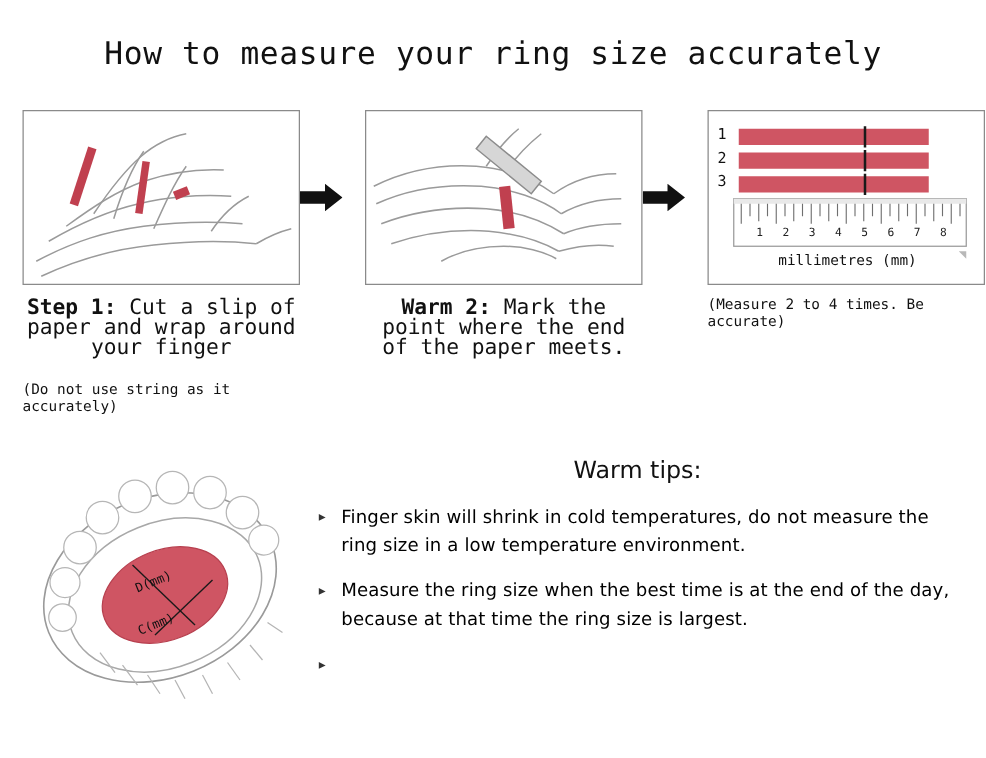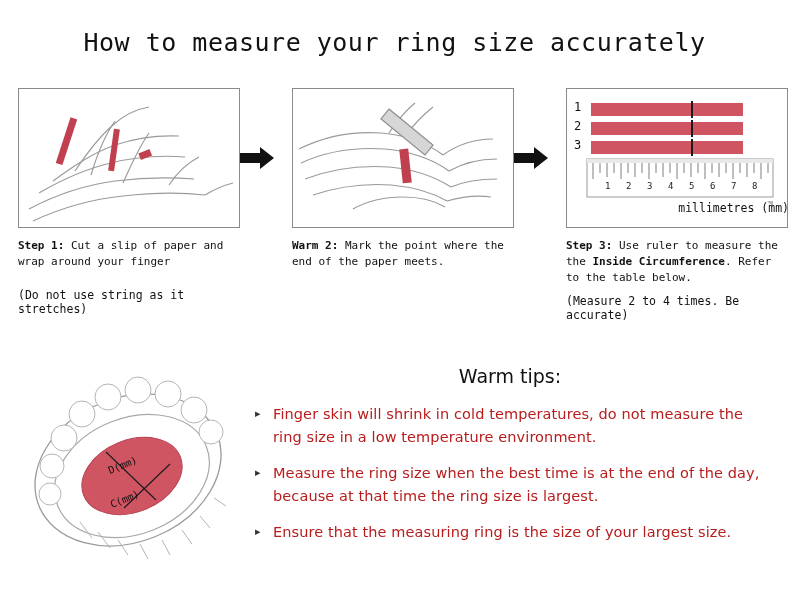--- a/index.html
+++ b/index.html
@@ -61,23 +61,24 @@
     width: 38px;
     height: 140px;
     display: flex;
     align-items: center;
     justify-content: center;
   }
   .arrow svg { display: block; }
   .caption {
     margin-top: 10px;
     font-family: "DejaVu Sans Mono", monospace;
-    font-size: 11px;
+    font-size: 17px;
     line-height: 16px;
     color: #111;
+    text-align: center;
   }
   .caption b { font-weight: bold; }
   .subnote {
     margin-top: 18px;
     font-family: "DejaVu Sans Mono", monospace;
     font-size: 11.5px;
     color: #111;
   }
   .subnote.hidden { visibility: hidden; }
   
@@ -101,21 +102,21 @@
   }
   .tip-bullet {
     flex: 0 0 18px;
     font-size: 11px;
     line-height: 22px;
     color: #333;
   }
   .tip-text {
     font-size: 14.5px;
     line-height: 23px;
-    color: #b91c1c;
+    color: #000000;
     letter-spacing: 0.1px;
   }
   
   .ring-art {
     position: absolute;
     left: 20px;
     top: 352px;
     width: 230px;
     height: 230px;
   }
@@ -137,21 +138,21 @@
   .band-tick {
     position: absolute;
     width: 2px;
     background: #1a1a1a;
   }
   .mm-label {
     position: absolute;
     left: 0;
     top: 112px;
     width: 222px;
-    text-align: right;
+    text-align: center;
     font-family: "DejaVu Sans Mono", monospace;
     font-size: 11.5px;
     color: #111;
   }
 </style>
 </head>
 <body>
 
 <div class="page">
 
@@ -176,21 +177,21 @@
           <g fill="#c0404f">
             <rect x="44" y="28" width="7" height="48" transform="rotate(18 47 52)"></rect>
             <rect x="92" y="40" width="6" height="42" transform="rotate(8 95 61)"></rect>
             <rect x="120" y="62" width="12" height="7" transform="rotate(-22 126 65)"></rect>
           </g>
         </svg>
       </div>
       <div class="caption">
         <b>Step 1:</b><span> Cut a slip of paper and wrap around your finger</span>
       </div>
-      <div class="subnote">(Do not use string as it stretches)</div>
+      <div class="subnote">(Do not use string as it accurately)</div>
     </div>
 
     <div class="arrow">
       <svg width="34" height="22" viewBox="0 0 34 22">
         <polygon points="0,6 20,6 20,0 34,11 20,22 20,16 0,16" fill="#111"></polygon>
       </svg>
     </div>
 
     <div class="step step-2">
       <div class="frame">
@@ -280,23 +281,20 @@
             <text x="122" y="100">5</text>
             <text x="143" y="100">6</text>
             <text x="164" y="100">7</text>
             <text x="185" y="100">8</text>
           </g>
           <path d="M200 112 L206 112 L206 118 Z" fill="#b8b8b8"></path>
         </svg>
 
         <div class="mm-label">millimetres (mm)</div>
       </div>
-      <div class="caption">
-        <b>Step 3:</b><span> Use ruler to measure the the </span><b>Inside Circumference</b><span>. Refer to the table below.</span>
-      </div>
       <div class="subnote" style="margin-top:8px;">(Measure 2 to 4 times. Be accurate)</div>
     </div>
 
   </div>
 
   <div class="ring-art">
     <svg width="230" height="230" viewBox="0 0 230 230">
 
       <g>
         <ellipse cx="108" cy="118" rx="96" ry="72" transform="rotate(-22 108 118)" fill="none" stroke="#9a9a9a" stroke-width="1.3"></ellipse>
@@ -345,17 +343,16 @@
       <span class="tip-text">Finger skin will shrink in cold temperatures, do not measure the ring size in a low temperature environment.</span>
     </div>
 
     <div class="tip">
       <span class="tip-bullet">▸</span>
       <span class="tip-text">Measure the ring size when the best time is at the end of the day, because at that time the ring size is largest.</span>
     </div>
 
     <div class="tip">
       <span class="tip-bullet">▸</span>
-      <span class="tip-text">Ensure that the measuring ring is the size of your largest size.</span>
     </div>
   </div>
 
 </div>
 
 </body></html>

